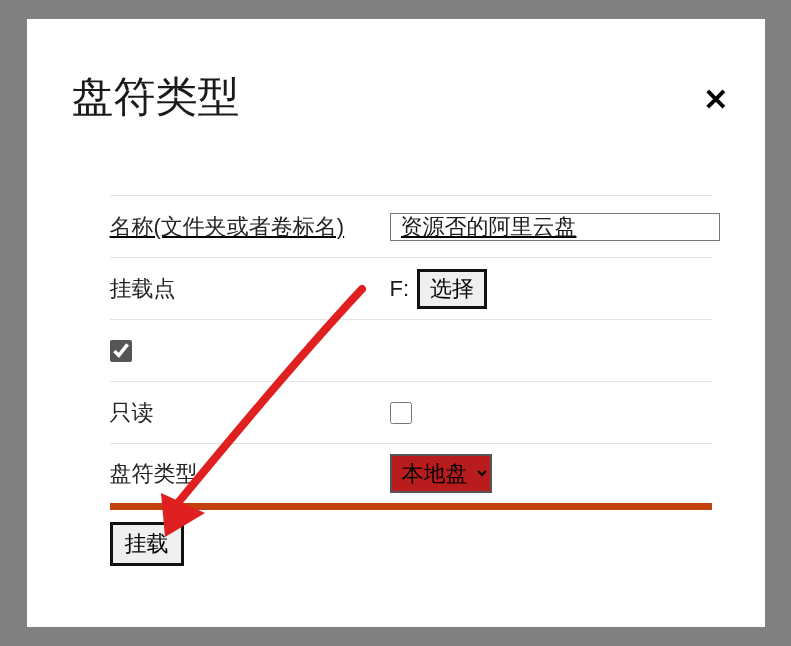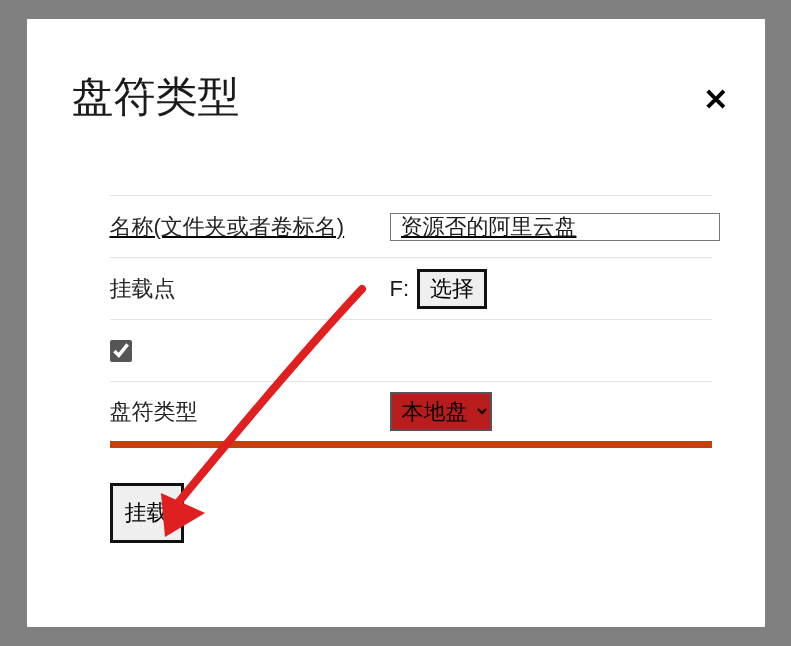--- a/index.html
+++ b/index.html
@@ -90,24 +90,24 @@
     }
     .select {
       font-size: 22px;
       padding: 4px 6px;
       border: 2px solid #555;
       background: #b91c1c;
       font-family: inherit;
       cursor: pointer;
     }
     .mount-btn {
-      margin-top: 35px;
+      margin-top: 12px;
       margin-left: 38px;
       font-size: 22px;
-      padding: 12px 12px;
+      padding: 4px 12px;
       background: #efefef;
       border: 3px solid #111;
       cursor: pointer;
       font-family: inherit;
     }
     
     .arrow-svg {
       position: absolute;
       top: 260px;
       left: 90px;
@@ -140,20 +140,26 @@
         <button class="small-btn">选择</button>
       </div>
     </div>
 
     <div class="row">
       <div class="field">
         <input type="checkbox" class="checkbox" checked="" style="">
       </div>
     </div>
 
+    <div class="row">
+      <div class="label">只读</div>
+      <div class="field">
+        <input type="checkbox" class="checkbox" style="">
+      </div>
+    </div>
 
     <div class="row">
       <div class="label">盘符类型</div>
       <div class="field">
         <select class="select">
           <option>本地盘</option>
         </select>
       </div>
     </div>
 

